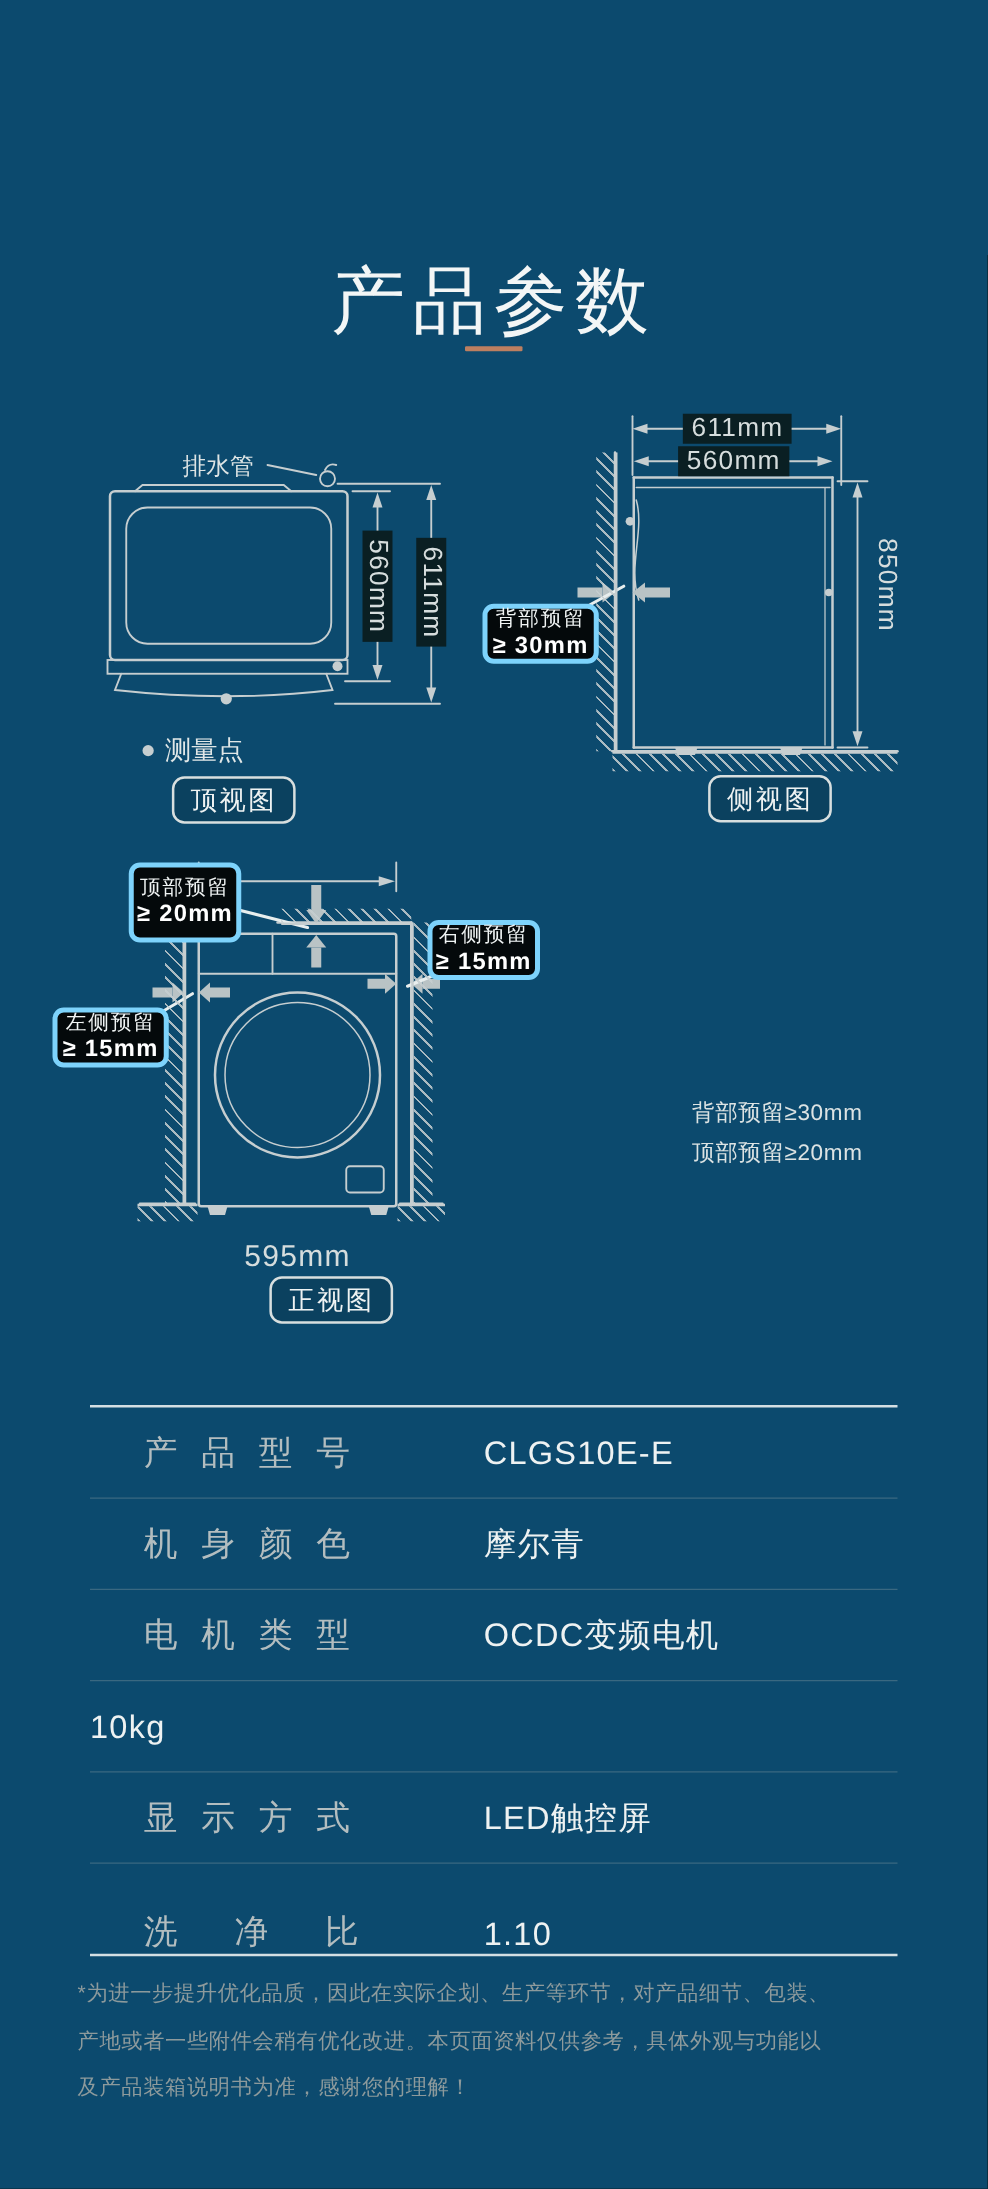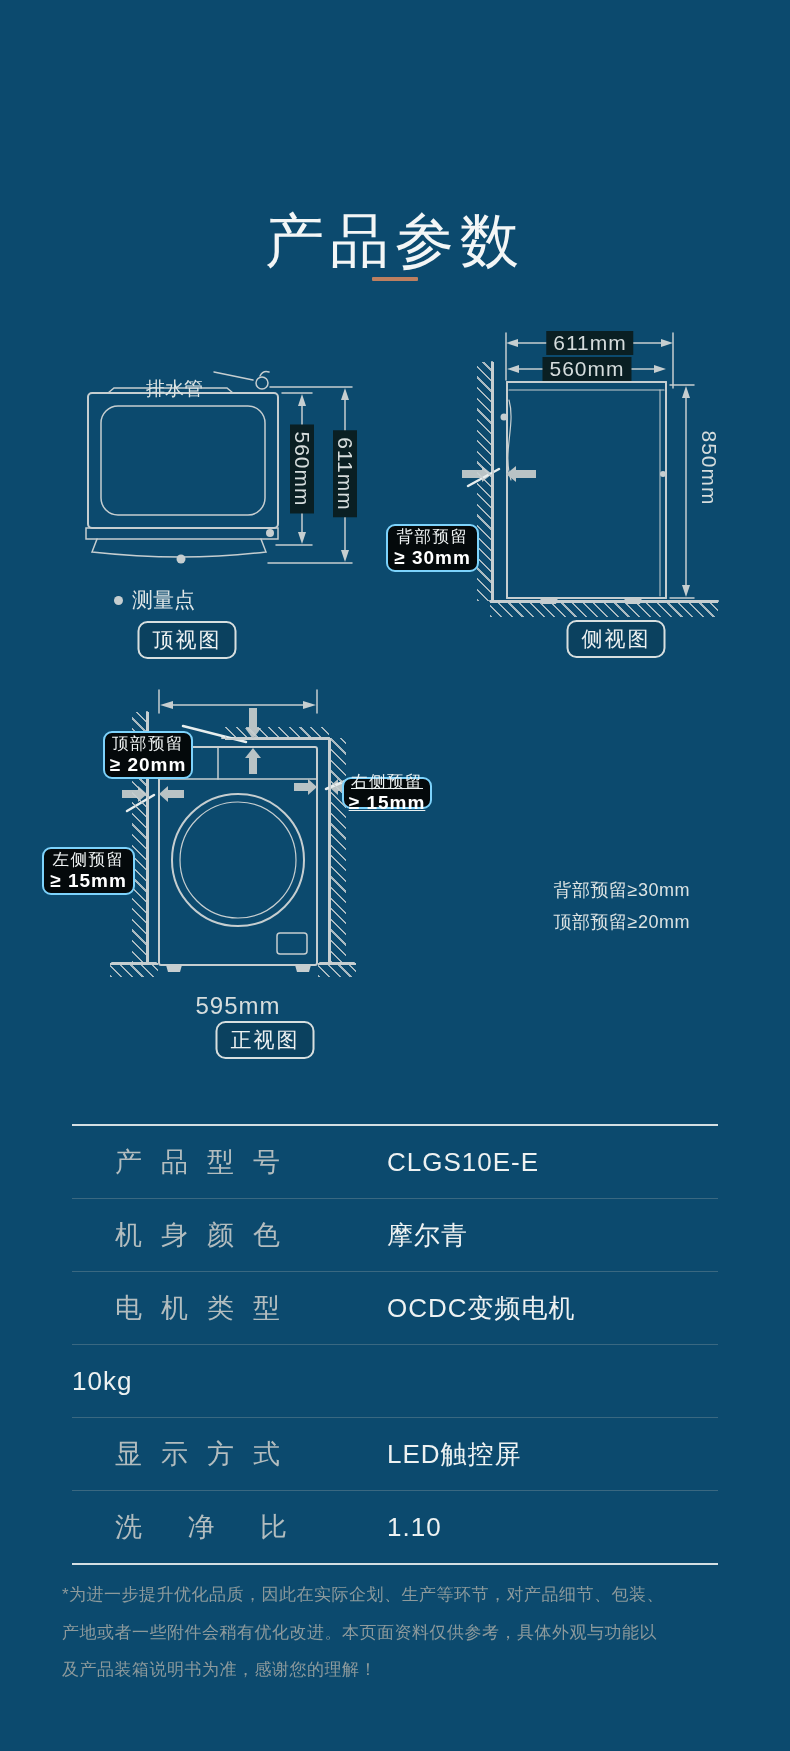--- a/index.html
+++ b/index.html
@@ -35,33 +35,33 @@
   .measure { position:absolute; left:114px; top:586px; font-size:21px; color:#e0e7e7;
     display:flex; align-items:center; }
   .measure .dot { width:9px; height:9px; border-radius:50%; background:#c6ced0;
     display:inline-block; margin-right:9px; }
   
   .viewtag { position:absolute; transform:translateX(-50%);
     border:2px solid #d8dfdf; border-radius:10px; padding:3px 13px;
     font-size:21px; color:#eef2f2; letter-spacing:2px; background:rgba(10,31,35,.2);margin-left:28px; }
   
   .callout { position:absolute; box-sizing:border-box; background:#04090b;
-    border:2px solid #7dd3fc; border-radius:9px; display:flex; flex-direction:column;
-    justify-content:center; align-items:center; line-height:1.2;margin-top:41px; }
+    border:4px solid #7dd3fc; border-radius:9px; display:flex; flex-direction:column;
+    justify-content:center; align-items:center; line-height:1.2; }
   .callout .l1 { font-size:16.5px; color:#f0f4f4; letter-spacing:1.5px; }
   .callout .l2 { font-size:19px; font-weight:bold; color:#ffffff; letter-spacing:1px; }
   
   .note { position:absolute; right:100px; top:874px; text-align:right;
     font-size:18px; line-height:32px; color:#dce3e3; letter-spacing:.5px; }
   
   .spec { position:absolute; left:72px; top:1124px; width:646px;
     border-top:2px solid rgba(234,240,240,.9); border-bottom:2px solid rgba(234,240,240,.9); }
   .trow { height:72px; display:flex; align-items:center;
     border-bottom:1px solid rgba(154,168,170,.32); }
-  .trow:last-child { border-bottom:none; }
+  .trow:last-child { border-bottom:none;align-items:flex-end; }
   .tlabel { width:315px; padding-left:43px; box-sizing:border-box;
     font-size:27px; color:#b3bdbf; letter-spacing:19px; white-space:nowrap; }
   .tvalue { font-size:26px; color:#eef2f2; letter-spacing:1px; white-space:nowrap; }
   
   .footer { position:absolute; left:62px; top:1576px; width:680px;
     font-size:17px; line-height:37.5px; color:#8d9a9c; letter-spacing:.5px; }
 </style>
 </head>
 <body>
 
@@ -201,43 +201,43 @@
   </svg>
 
   <div class="hatch br" style="left:477px; top:362px; width:15px; height:239px;"></div>
   <div class="hatch bt" style="left:490px; top:601px; width:228px; height:14px;"></div>
   <div class="hatch br" style="left:132px; top:712px; width:15px; height:251px;"></div>
   <div class="hatch bl" style="left:329px; top:738px; width:15px; height:225px;"></div>
   <div class="hatch bb" style="left:225px; top:727px; width:104px; height:11px;"></div>
   <div class="hatch bt" style="left:110px; top:963px; width:48px; height:12px;"></div>
   <div class="hatch bt" style="left:318px; top:963px; width:38px; height:12px;"></div>
 
-  <div class="dlabel" style="left:146px; top:360px;margin-top:16px;">排水管</div>
+  <div class="dlabel" style="left:146px; top:360px;">排水管</div>
   <div class="vdim mask" style="left:302px; top:469px;">560mm</div>
   <div class="vdim mask" style="left:345px; top:474px;">611mm</div>
   <div class="measure">
     <span class="dot"></span>
     <span>测量点</span>
   </div>
   <div class="viewtag" style="left:159px; top:621px;">顶视图</div>
 
   <div class="hdim mask" style="left:590px; top:343px;">611mm</div>
   <div class="hdim mask" style="left:587px; top:369px;">560mm</div>
   <div class="vdim" style="left:709px; top:468px;">850mm</div>
   <div class="callout" style="left:386px; top:483px; width:93px; height:48px;">
     <span class="l1">背部预留</span>
     <span class="l2">≥ 30mm</span>
   </div>
   <div class="viewtag" style="left:588px; top:620px;">侧视图</div>
 
-  <div class="callout" style="left:103px; top:690px; width:90px; height:48px;">
+  <div class="callout" style="left:103px; top:690px; width:90px; height:64px;">
     <span class="l1">顶部预留</span>
     <span class="l2">≥ 20mm</span>
   </div>
-  <div class="callout" style="left:342px; top:736px; width:90px; height:32px;text-decoration:underline;">
+  <div class="callout" style="left:342px; top:736px; width:90px; height:48px;">
     <span class="l1">右侧预留</span>
     <span class="l2">≥ 15mm</span>
   </div>
   <div class="callout" style="left:42px; top:806px; width:93px; height:48px;">
     <span class="l1">左侧预留</span>
     <span class="l2">≥ 15mm</span>
   </div>
   <div class="hdim dim595" style="left:238px; top:1006px;">595mm</div>
   <div class="viewtag" style="left:237px; top:1021px;">正视图</div>
 

